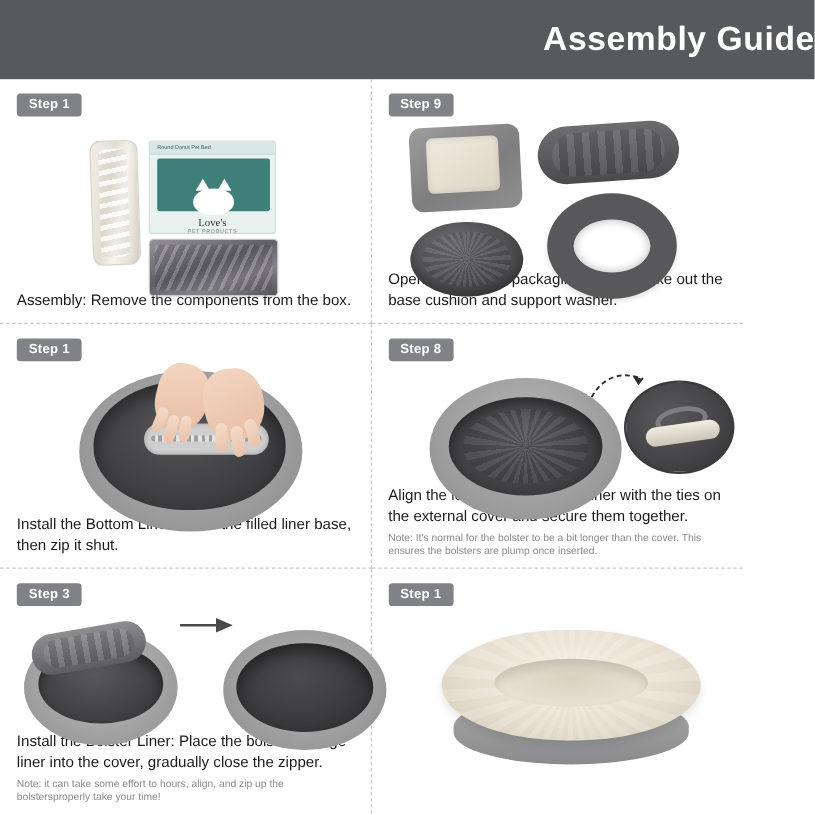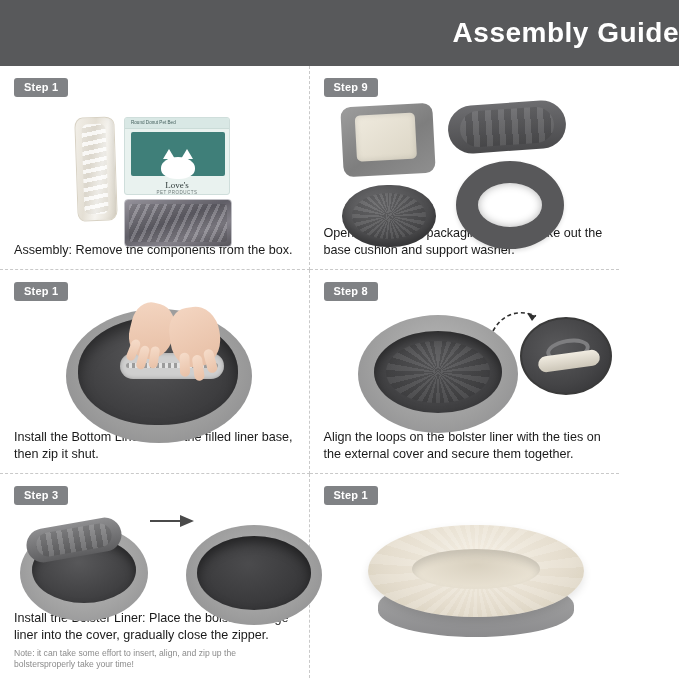--- a/index.html
+++ b/index.html
@@ -413,38 +413,39 @@
         <svg class="abs s4-arrow" viewBox="0 0 48 26">
           <path d="M1 22 C12 2, 30 1, 44 7" fill="none" stroke="#2f2f2f" stroke-width="1.6" stroke-dasharray="4 3"></path>
           <path d="M44 7 L35 4 L40 12 Z" fill="#2f2f2f"></path>
         </svg>
         <div class="abs s4-callout">
           <div class="s4-callout-loop"></div>
           <div class="s4-callout-tie"></div>
         </div>
       </div>
       <div class="caption">Align the loops on the bolster liner with the ties on the external cover and secure them together.</div>
+      <div class="note">Note: It's normal for the bolster to be a bit longer than the cover. This ensures the bolsters are plump once inserted.</div>
     </div>
 
     <div class="cell col-left row-3">
       <span class="badge">Step 3</span>
       <div class="art">
         <div class="abs s5-bedA">
           <div class="s5-bedA-in"></div>
           <div class="s5-bolster"></div>
         </div>
         <svg class="abs s5-arrow" viewBox="0 0 44 16">
           <path d="M0 7 L30 7 L30 2 L44 8 L30 14 L30 9 L0 9 Z" fill="#4a4a4a"></path>
         </svg>
         <div class="abs s5-bedB">
           <div class="s5-bedB-in"></div>
         </div>
       </div>
       <div class="caption">Install the Bolster Liner: Place the bolstered edge liner into the cover, gradually close the zipper.</div>
-      <div class="note">Note: it can take some effort to insert, align, and zip up the bolstersproperly take your time!</div>
+      <div class="note">Note: it can take some effort to hours, align, and zip up the bolstersproperly take your time!</div>
     </div>
 
     <div class="cell row-3">
       <span class="badge">Step 1</span>
       <div class="art">
         <div class="abs s6-bed">
           <div class="s6-base"></div>
           <div class="s6-top">
             <div class="s6-fluff"></div>
             <div class="s6-well"></div>

